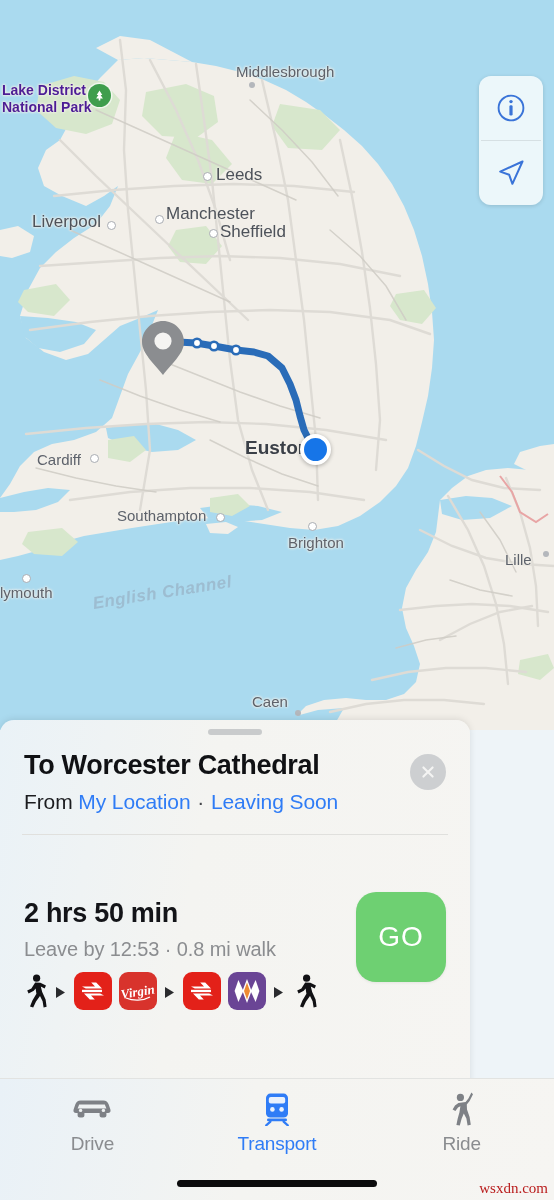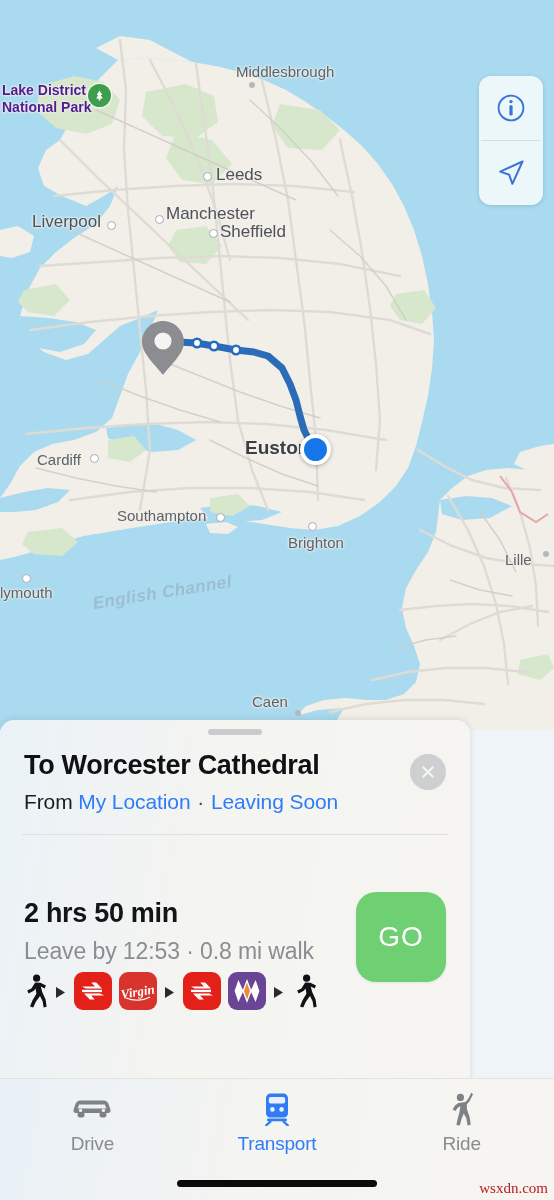--- a/index.html
+++ b/index.html
@@ -123,21 +123,21 @@
     position:absolute; left:22px; right:22px; top:114px; height:1px; background:#e0e0dd;
   }
 
   
   #route-dur{
     position:absolute; left:24px; top:178px;
     font-size:27px; font-weight:700; color:#131418; letter-spacing:-.3px;
   }
   #route-meta{
     position:absolute; left:24px; top:218px;
-    font-size:23px; color:#8b8d90; letter-spacing:-.1px;
+    font-size:20px; color:#8b8d90; letter-spacing:-.1px;
   }
   #route-icons{
     position:absolute; left:22px; top:252px; display:flex; align-items:center; gap:7px;
   }
   .mode-icon{ width:38px;height:38px;border-radius:9px;
               display:flex;align-items:center;justify-content:center; flex:none;}
   .mode-walk{ width:26px; }
   .step-arrow{ width:12px;height:12px; flex:none;}
   #go-btn{
     position:absolute; right:24px; top:172px; width:90px;height:90px;border-radius:20px;

